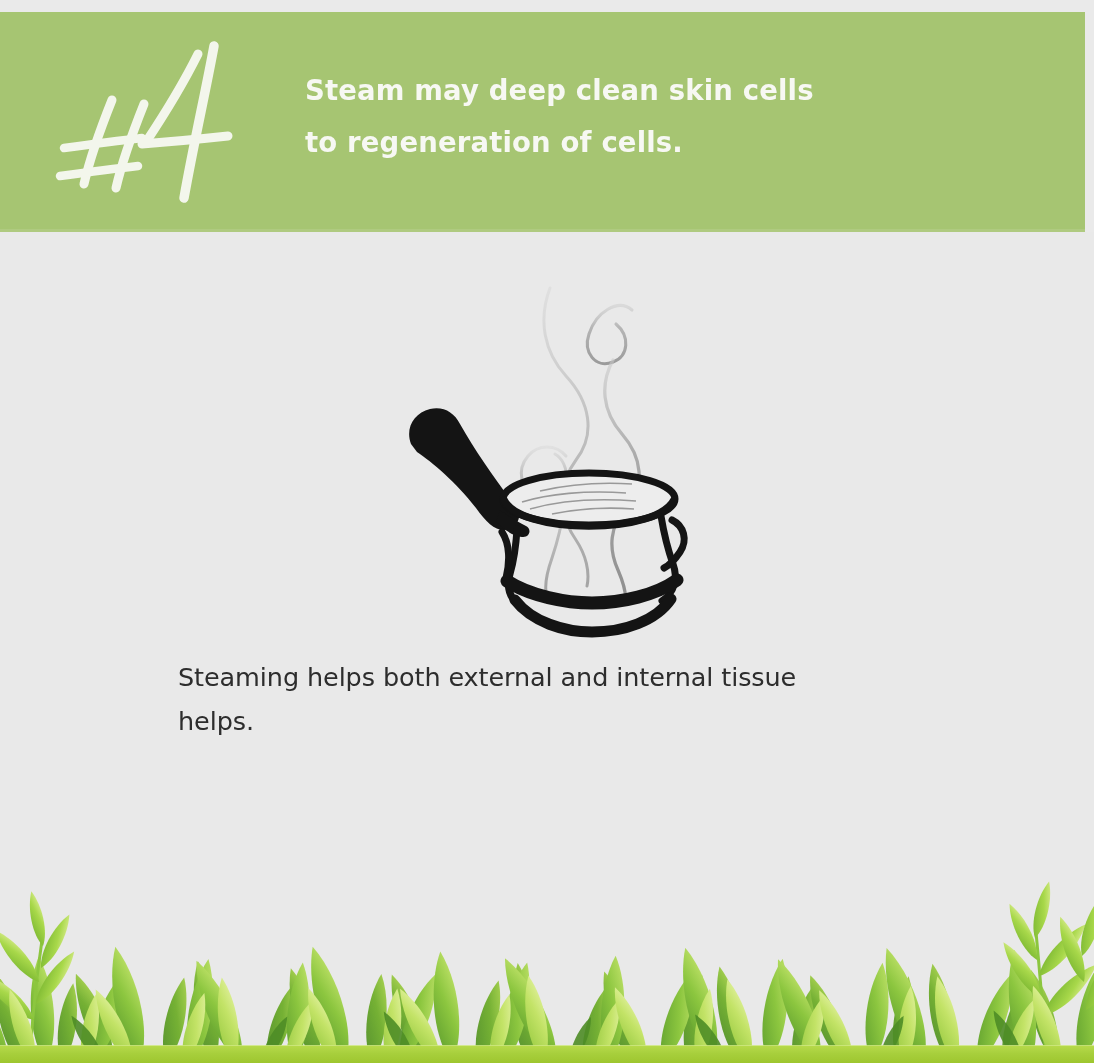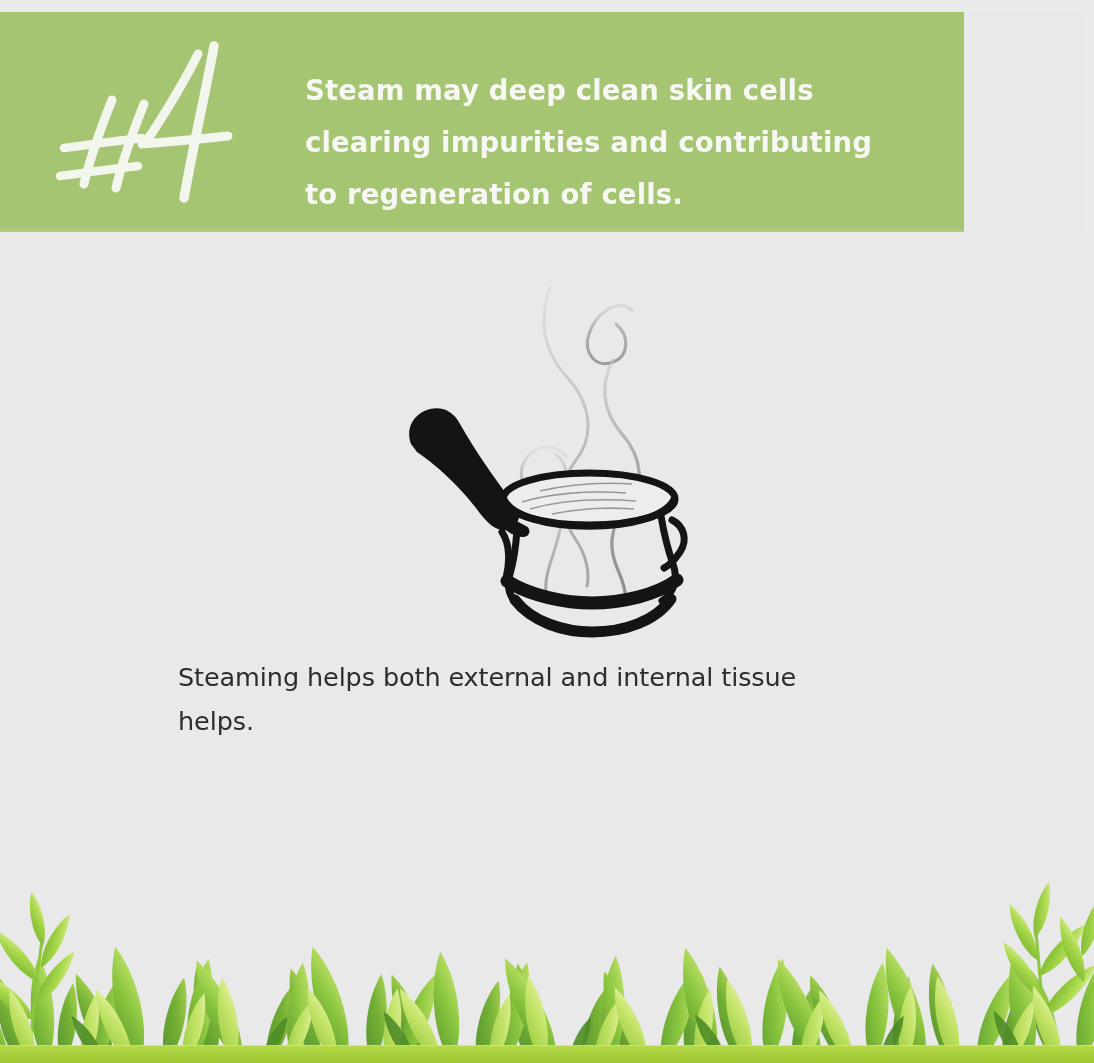--- a/index.html
+++ b/index.html
@@ -24,21 +24,21 @@
     width: 1094px;
     height: 12px;
     background: #eaeaea;
   }
 
   
   .header-band {
     position: absolute;
     top: 12px;
     left: 0;
-    width: 964px;
+    width: 1085px;
     height: 220px;
     background: #a6c572;
     overflow: hidden;
   }
   .header-band::after {
     content: "";
     position: absolute;
     left: 0; right: 0; bottom: 0;
     height: 3px;
     background: rgba(255,255,255,0.10);
@@ -156,21 +156,20 @@
 
           <path d="M104 106 C130 104, 162 101, 190 98" stroke-width="9"></path>
 
           <path d="M176 8 C168 52, 156 104, 146 160" stroke-width="9.5"></path>
         </g>
       </svg>
     </div>
 
     <div class="headline">
       <span class="hl-line">Steam may deep clean skin cells</span>
-      <span class="hl-line">clearing impurities and contributing</span>
       <span class="hl-line">to regeneration of cells.</span>
     </div>
 
   </div>
   <div class="header-right-gap"></div>
 
   <div class="illustration">
     <svg viewBox="0 0 340 390" xmlns="http://www.w3.org/2000/svg" aria-hidden="true">
       <defs>
         <linearGradient id="steamFade" x1="0" y1="0" x2="0" y2="1">

